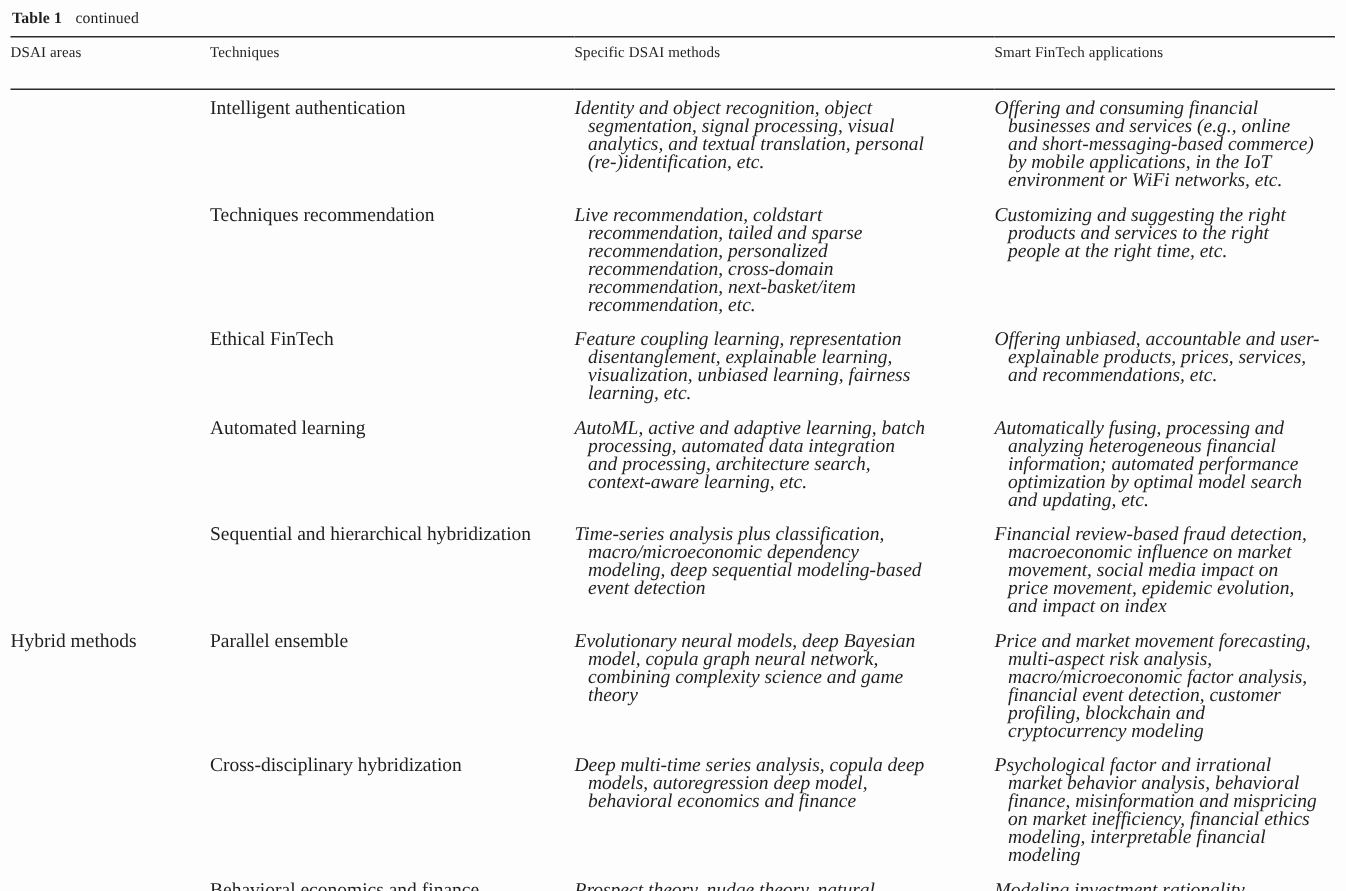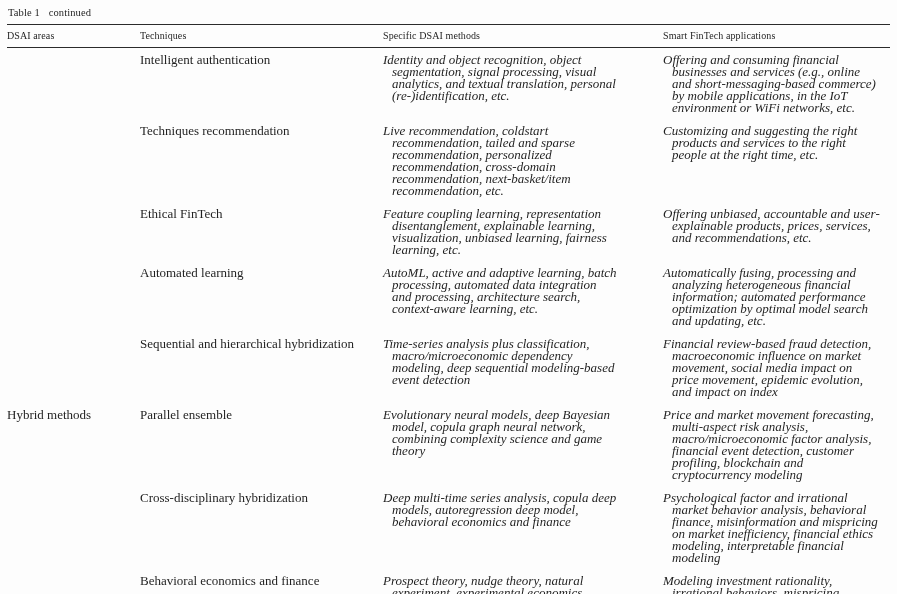--- a/index.html
+++ b/index.html
@@ -18,39 +18,39 @@
     color: var(--ink);
     overflow: hidden;
   }
   .sheet { padding: 4px 7px 0 7px; }
 
   .table-title {
     font-size: 10.5px;
     margin: 3px 0 6px 1px;
     letter-spacing: 0.1px;
   }
-  .table-title .bold { font-weight: normal; }
+  .table-title .bold { font-weight: bold; }
   .table-title .note { margin-left: 9px; }
 
   table {
     width: 883px;
     border-collapse: collapse;
     table-layout: fixed;
     border-bottom: 2.5px solid var(--rule);
   }
   col.c-area  { width: 133px; }
   col.c-tech  { width: 243px; }
   col.c-meth  { width: 280px; }
   col.c-app   { width: 227px; }
 
   thead th {
     font-weight: normal;
     text-align: left;
     font-size: 10px;
-    padding: 5px 6px 6px 0;
+    padding: 5px 6px 18px 0;
     border-top: 1.6px solid var(--rule);
     border-bottom: 1.6px solid var(--rule);
     letter-spacing: 0.1px;
   }
 
   tbody td {
     vertical-align: top;
     font-size: 13px;
     line-height: 12px;
     padding: 11px 10px 0 0;

